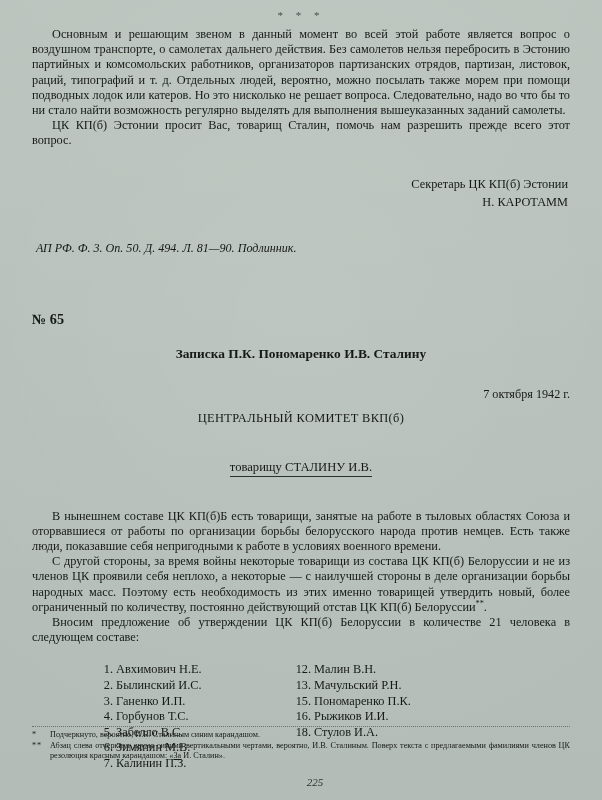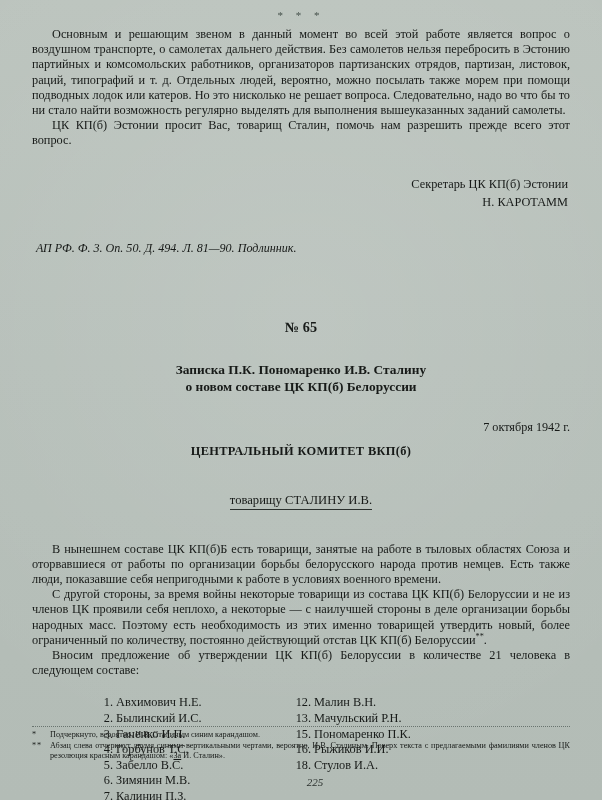--- a/index.html
+++ b/index.html
@@ -53,43 +53,41 @@
     font-size: 12.3px;
     line-height: 16px;
     padding-left: 34px;
   }
   .archref {
     font-style: italic;
     font-size: 12.1px;
     margin: 4px;
   }
   .docnum {
-    text-align: center;
     font-weight: bold;
     font-size: 14.2px;
-    margin: 8px;
+    margin: 0;
   }
   .title {
     text-align: center;
     font-weight: bold;
     font-size: 13.4px;
     line-height: 17px;
     margin: 0;
   }
   .date {
     text-align: right;
     font-size: 12.2px;
     margin: 0;
   }
   .org {
     text-align: center;
     font-size: 12.4px;
     letter-spacing: 0.35px;
     margin: 0;
-    font-weight: bold;
   }
   .addressee {
     text-align: center;
     font-size: 12.6px;
     margin: 0;
   }
   .addressee span { border-bottom: 1px solid #2a302d; padding-bottom: 2px; }
   sup {
     font-size: 8.2px;
     vertical-align: super;
@@ -165,21 +163,20 @@
   <p class="archref">АП РФ. Ф. 3. Оп. 50. Д. 494. Л. 81—90. Подлинник.</p>
 
   <div class="gapXL"></div>
   <div class="gapM"></div>
 
   <p class="docnum">№ 65</p>
 
   <div class="gapM"></div>
 
   <p class="title">Записка П.К. Пономаренко И.В. Сталину</p>
-  <p class="title">о новом составе ЦК КП(б) Белоруссии</p>
 
   <div class="gapL"></div>
 
   <p class="date">7 октября 1942 г.</p>
 
   <div class="gapS"></div>
 
   <p class="org">ЦЕНТРАЛЬНЫЙ КОМИТЕТ ВКП(б)</p>
 
   <div class="gapXL"></div>

